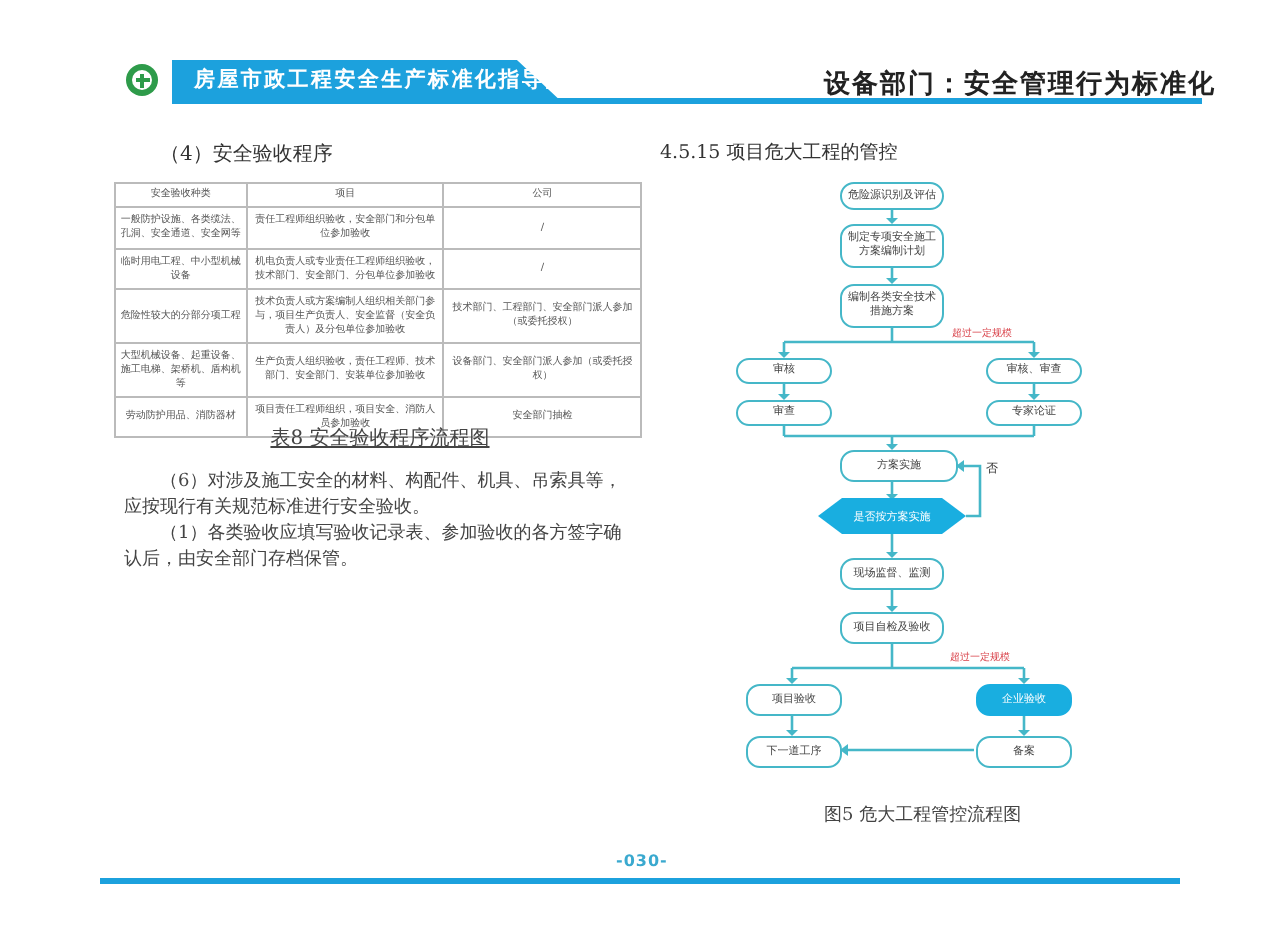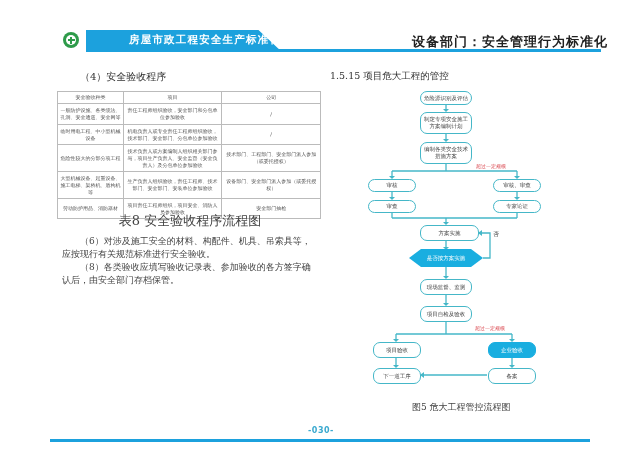--- a/index.html
+++ b/index.html
@@ -10,34 +10,34 @@
   .logo { position: absolute; left: 63px; top: 32px; width: 16px; height: 16px; border-radius: 50%; background: #2e9b4a; display:flex; align-items:center; justify-content:center; }
   .logo .ring { width: 10px; height: 10px; border-radius: 50%; background:#fff; display:flex; align-items:center; justify-content:center; }
   .logo .cross { width: 7px; height: 7px; position: relative; }
   .logo .cross::before, .logo .cross::after { content:""; position:absolute; background:#2e9b4a; }
   .logo .cross::before { left: 2.5px; top: 0; width: 2px; height: 7px; }
   .logo .cross::after { left: 0; top: 2.5px; width: 7px; height: 2px; }
 
   .banner { position: absolute; left: 86px; top: 30px; width: 196px; height: 22px; background: #1ca1dd;
             clip-path: polygon(0 0, 88% 0, 100% 100%, 0 100%); }
   .banner-title { position: absolute; left: 97px; top: 33px; font-family: Liberation Sans, sans-serif;
-                  font-size: 10.5px; font-weight: bold; color: #fff; letter-spacing: 1.2px; white-space: nowrap; margin-left: 32px; }
+                  font-size: 10.5px; font-weight: bold; color: #fff; letter-spacing: 1.2px; white-space: nowrap; }
   .header-line { position: absolute; left: 86px; top: 49px; width: 515px; height: 3px; background: #1ca1dd; }
   .section-title { position: absolute; left: 412px; top: 33px; font-size: 13px; font-weight: bold; color: #222; letter-spacing: 1px; white-space: nowrap; }
 
   
   .sub-heading { position: absolute; left: 80px; top: 70px; font-size: 10px; color: #333; text-align: center; }
   table.accept { position: absolute; left: 57px; top: 91px; width: 264px; border-collapse: collapse;
                  font-family: "DejaVu Sans", "Liberation Sans", sans-serif; font-size: 5px; color: #555; }
   table.accept th, table.accept td { border: 1px solid #bbb; text-align: center; vertical-align: middle; padding: 1px 2px; line-height: 7px; }
   table.accept th { height: 12px; font-weight: normal; }
   table.accept col.c1 { width: 66px; }
   table.accept col.c2 { width: 99px; }
   table.accept col.c3 { width: 99px; }
-  .tbl-caption { position: absolute; left: 0; width: 380px; top: 212px; text-align: center; font-size: 13px; color: #444; padding-left: 0; }
+  .tbl-caption { position: absolute; left: 0; width: 380px; top: 212px; text-align: center; font-size: 10px; color: #444; padding-left: 0; text-decoration: underline; }
   .para { position: absolute; left: 62px; width: 250px; font-size: 9px; line-height: 13px; color: #444; text-indent: 18px; }
 
   
   .fig-heading { position: absolute; left: 330px; top: 70px; font-size: 9.5px; color: #333; }
   .fc { position: absolute; left: 0; top: 0; width: 640px; height: 472px; pointer-events: none; }
   .node { position: absolute; border: 1.6px solid #45b7c8; border-radius: 7px; background: #fff;
           font-family: "DejaVu Sans", "Liberation Sans", sans-serif; font-size: 5.5px; color: #444;
           display:flex; align-items:center; justify-content:center; text-align:center; line-height: 7px; padding: 0 3px; pointer-events: auto; }
   .node.filled { background: #19aee0; border-color: #19aee0; color: #fff; }
   .diamond { position: absolute; left: 409px; top: 249px; width: 74px; height: 18px; pointer-events: auto; }
@@ -104,23 +104,23 @@
     <tr style="height:20px">
       <td>劳动防护用品、消防器材</td>
       <td>项目责任工程师组织，项目安全、消防人员参加验收</td>
       <td>安全部门抽检</td>
     </tr>
   </tbody>
 </table>
 
 <div class="tbl-caption">表8 安全验收程序流程图</div>
 <div class="para" style="top:235px;">（6）对涉及施工安全的材料、构配件、机具、吊索具等，应按现行有关规范标准进行安全验收。</div>
-<div class="para" style="top:261px;">（8）各类验收应填写验收记录表、参加验收的各方签字确认后，由安全部门存档保管。</div>
+<div class="para" style="top:261px;">（1）各类验收应填写验收记录表、参加验收的各方签字确认后，由安全部门存档保管。</div>
 
-<div class="fig-heading">1.5.15 项目危大工程的管控</div>
+<div class="fig-heading">4.5.15 项目危大工程的管控</div>
 
 <svg class="fc" width="640" height="472">
   <g stroke="#45b7c8" stroke-width="1.3" fill="none">
     <line x1="446" y1="104" x2="446" y2="111"></line>
     <line x1="446" y1="134" x2="446" y2="141"></line>
     <line x1="446" y1="164" x2="446" y2="171"></line>
     <line x1="392" y1="171" x2="517" y2="171"></line>
     <line x1="392" y1="171" x2="392" y2="178"></line>
     <line x1="517" y1="171" x2="517" y2="178"></line>
     <line x1="392" y1="192" x2="392" y2="199"></line>

